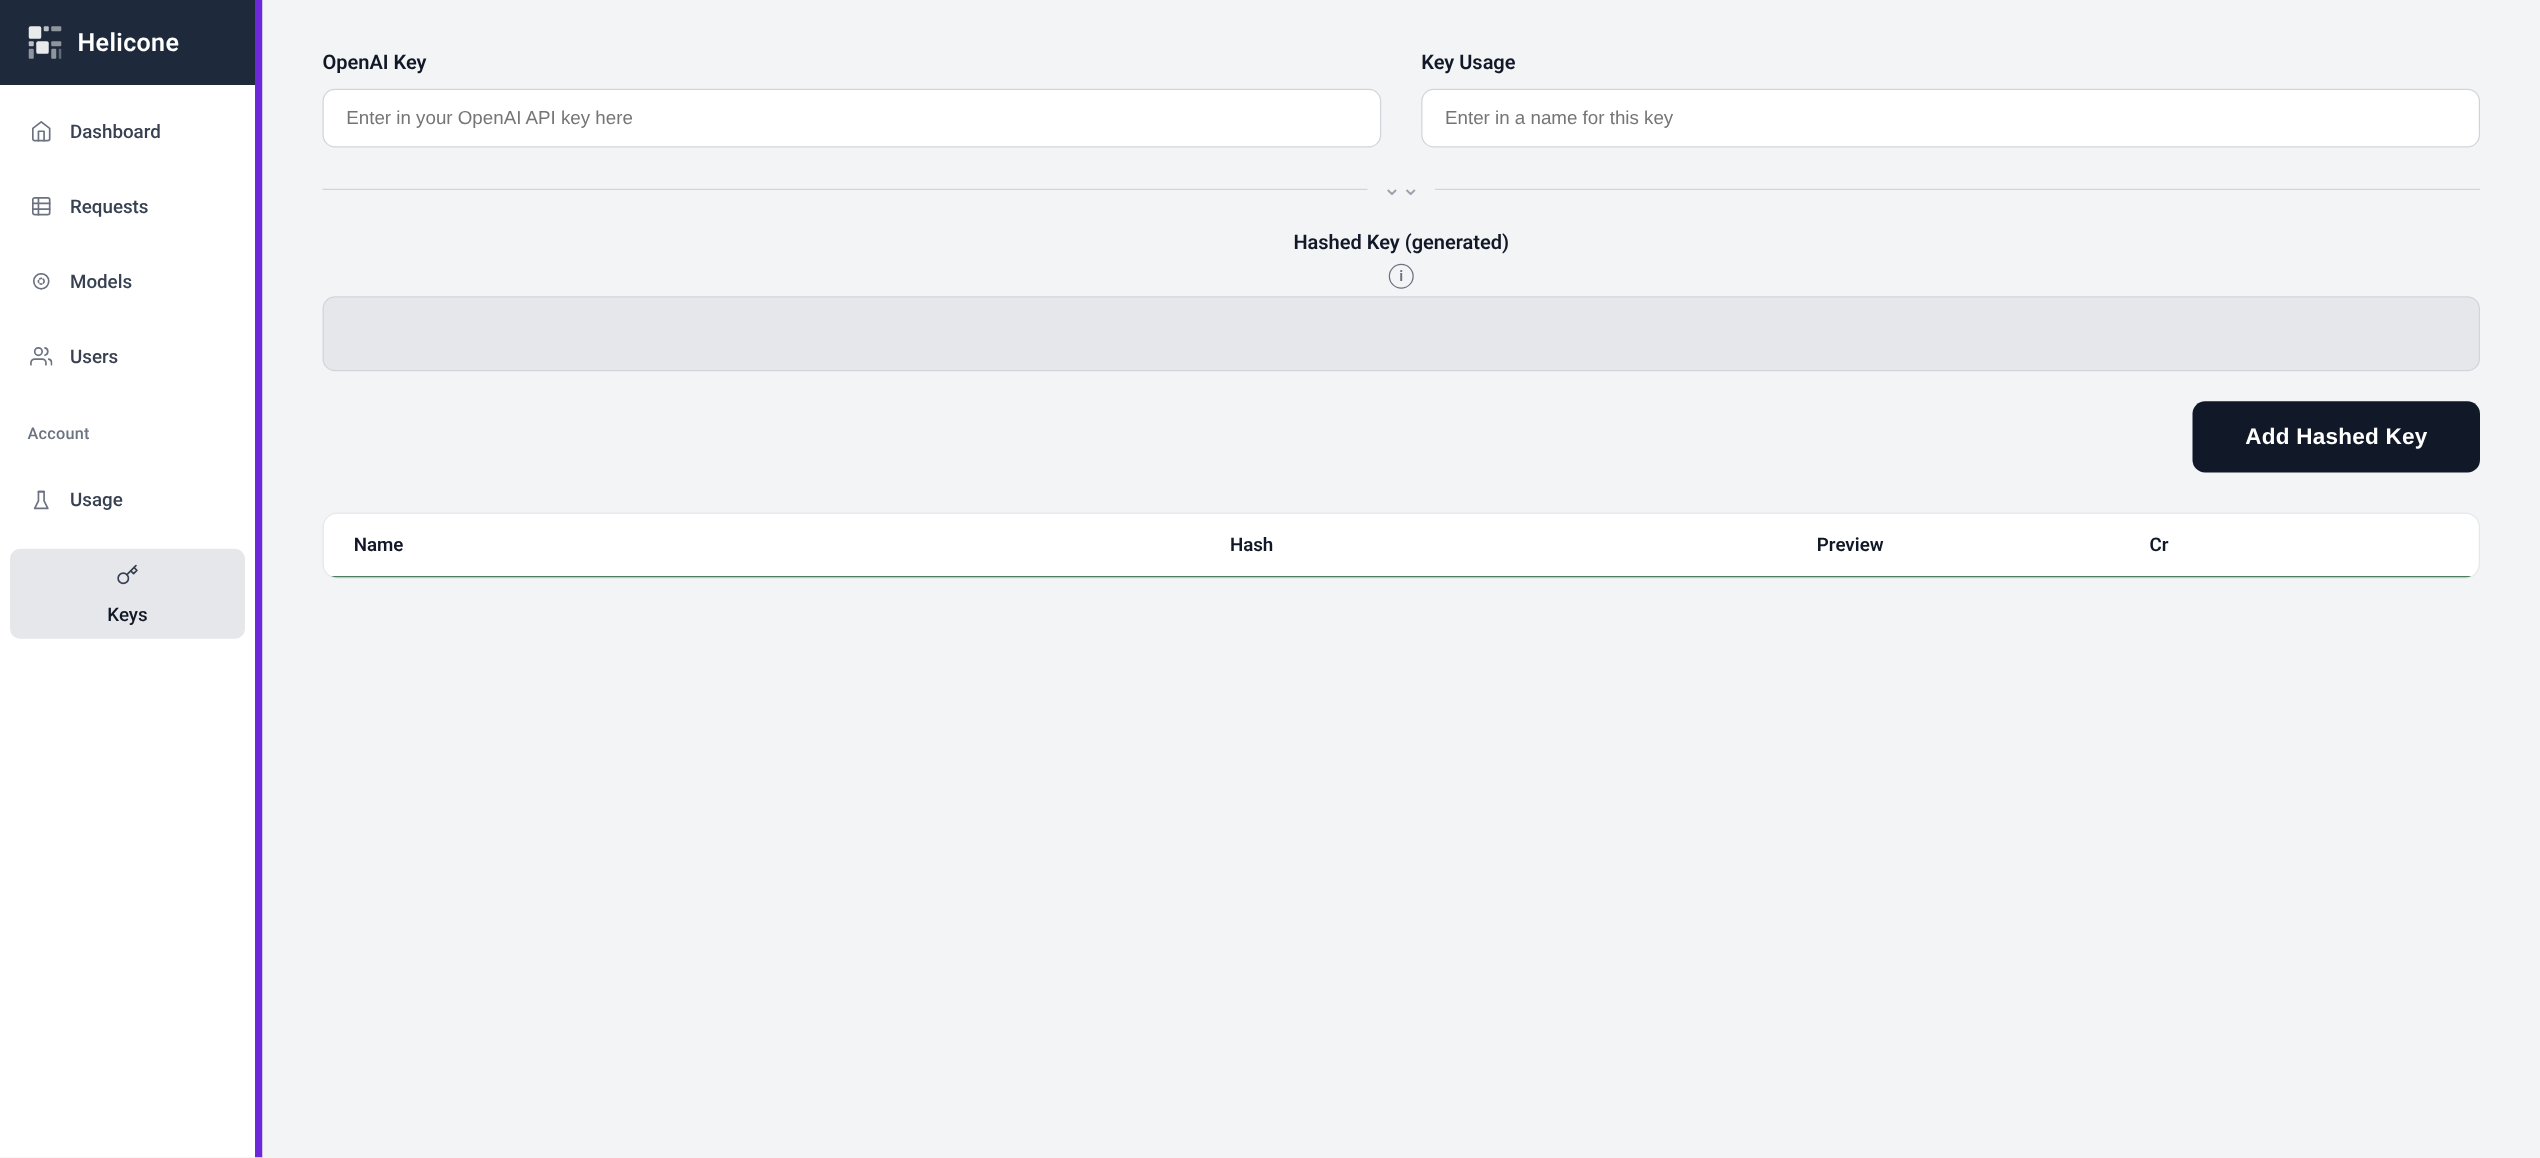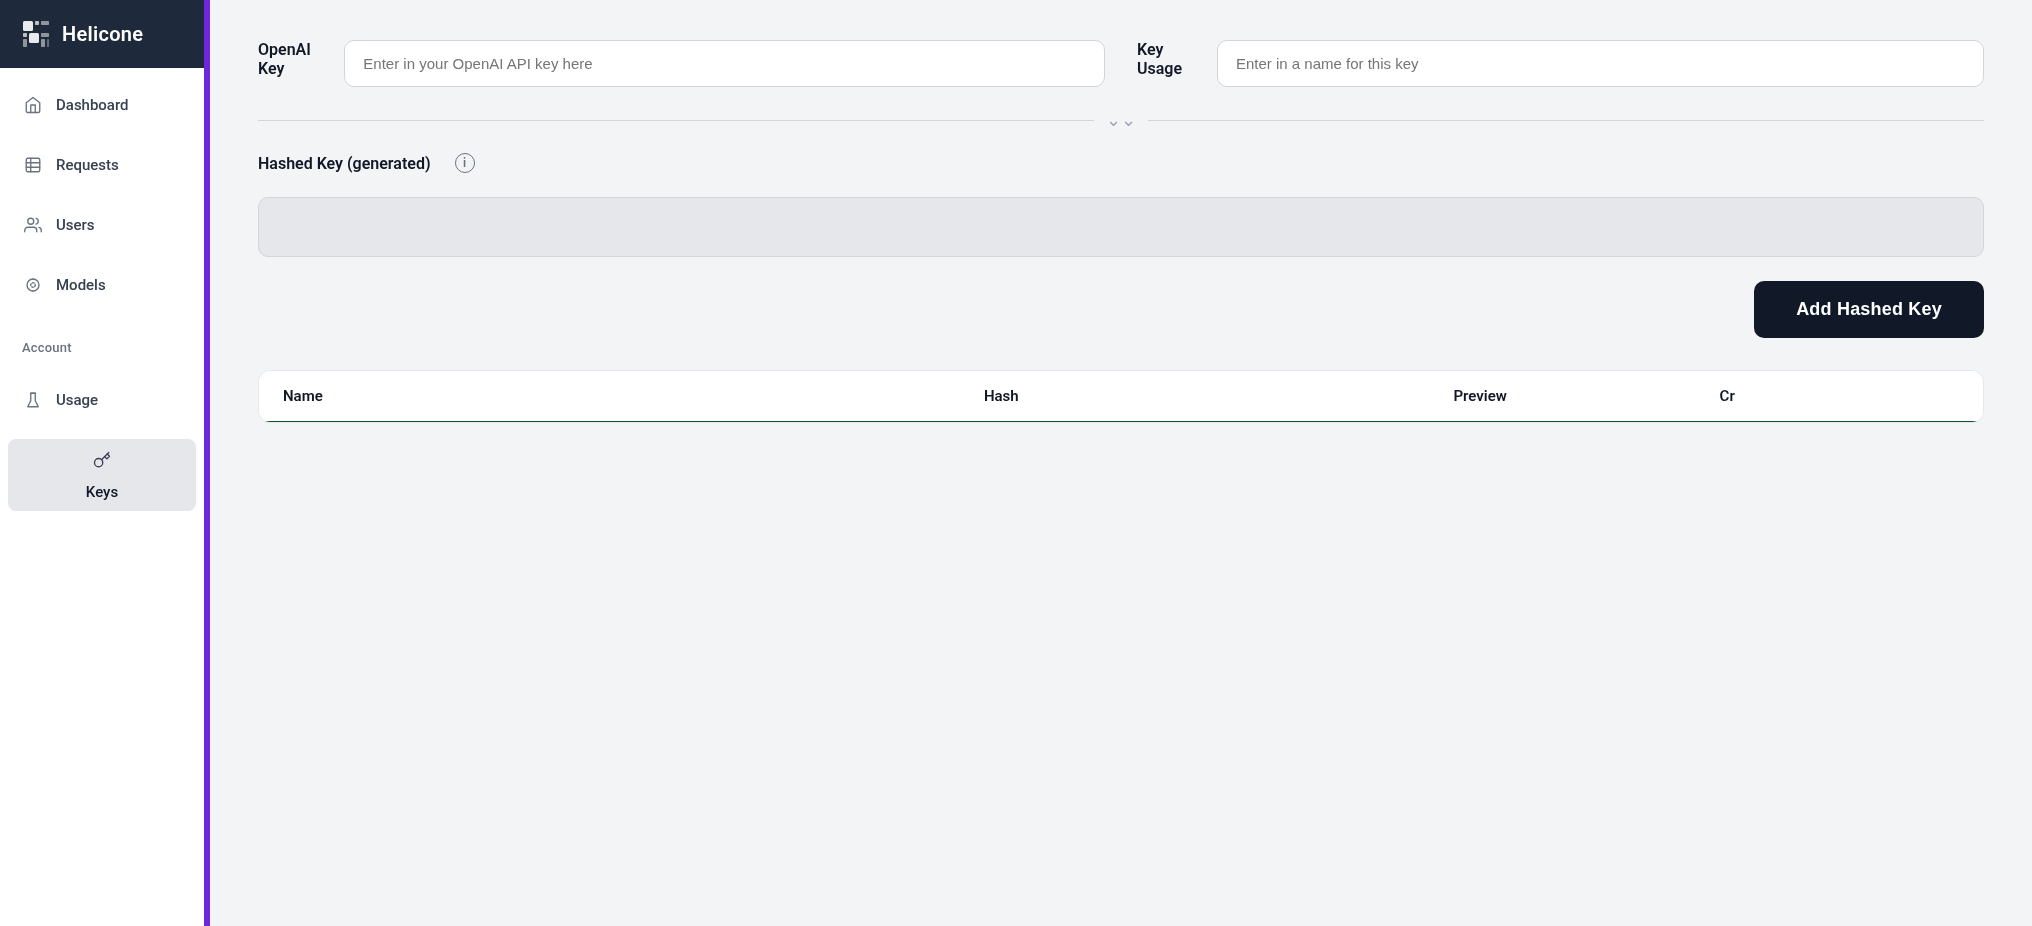--- a/index.html
+++ b/index.html
@@ -103,21 +103,21 @@
     }
 
     .form-row {
       display: flex;
       gap: 32px;
       margin-bottom: 0;
     }
 
     .form-group {
       display: flex;
-      flex-direction: row;
+      flex-direction: column;
       gap: 12px;
       flex: 1;
     }
 
     .form-label {
       font-size: 16px;
       font-weight: 600;
       color: #111827;
     }
 
@@ -153,22 +153,23 @@
       line-height: 1;
     }
 
     .hashed-section {
       margin-bottom: 24px;
     }
 
     .hashed-label-row {
       display: flex;
       align-items: center;
-      gap: 24px;
-      margin-bottom: 24px;
+      gap: 8px;
+      margin-bottom: 6px;
+      flex-direction: column;
     }
 
     .hashed-label {
       font-size: 16px;
       font-weight: 600;
       color: #111827;
     }
 
     .info-icon {
       width: 20px;
@@ -281,39 +282,39 @@
           <line x1="3" y1="15" x2="21" y2="15"></line>
           <line x1="9" y1="3" x2="9" y2="21"></line>
         </svg>
       </span>
       <span>Requests</span>
     </div>
 
     <div class="nav-item">
       <span class="nav-icon">
         <svg width="18" height="18" viewBox="0 0 24 24" fill="none" stroke="currentColor" stroke-width="1.8" stroke-linecap="round" stroke-linejoin="round">
+          <circle cx="12" cy="12" r="3" stroke-dasharray="2 2"></circle>
+          <circle cx="12" cy="12" r="8"></circle>
+          <line x1="12" y1="4" x2="12" y2="4.01"></line>
+          <line x1="12" y1="20" x2="12" y2="20.01"></line>
+        </svg>
+      </span>
+      <span>Models</span>
+    </div>
+
+    <div class="nav-item">
+      <span class="nav-icon">
+        <svg width="18" height="18" viewBox="0 0 24 24" fill="none" stroke="currentColor" stroke-width="1.8" stroke-linecap="round" stroke-linejoin="round">
           <path d="M17 21v-2a4 4 0 0 0-4-4H5a4 4 0 0 0-4 4v2"></path>
           <circle cx="9" cy="7" r="4"></circle>
           <path d="M23 21v-2a4 4 0 0 0-3-3.87"></path>
           <path d="M16 3.13a4 4 0 0 1 0 7.75"></path>
         </svg>
       </span>
       <span>Users</span>
-    </div>
-
-    <div class="nav-item">
-      <span class="nav-icon">
-        <svg width="18" height="18" viewBox="0 0 24 24" fill="none" stroke="currentColor" stroke-width="1.8" stroke-linecap="round" stroke-linejoin="round">
-          <circle cx="12" cy="12" r="3" stroke-dasharray="2 2"></circle>
-          <circle cx="12" cy="12" r="8"></circle>
-          <line x1="12" y1="4" x2="12" y2="4.01"></line>
-          <line x1="12" y1="20" x2="12" y2="20.01"></line>
-        </svg>
-      </span>
-      <span>Models</span>
     </div>
 
     <div class="sidebar-section-label">Account</div>
 
     <div class="nav-item">
       <span class="nav-icon">
         <svg width="18" height="18" viewBox="0 0 24 24" fill="none" stroke="currentColor" stroke-width="1.8" stroke-linecap="round" stroke-linejoin="round">
           <path d="M9 3h6v10l4 8H5l4-8V3z"></path>
           <line x1="9" y1="3" x2="15" y2="3"></line>
         </svg>

